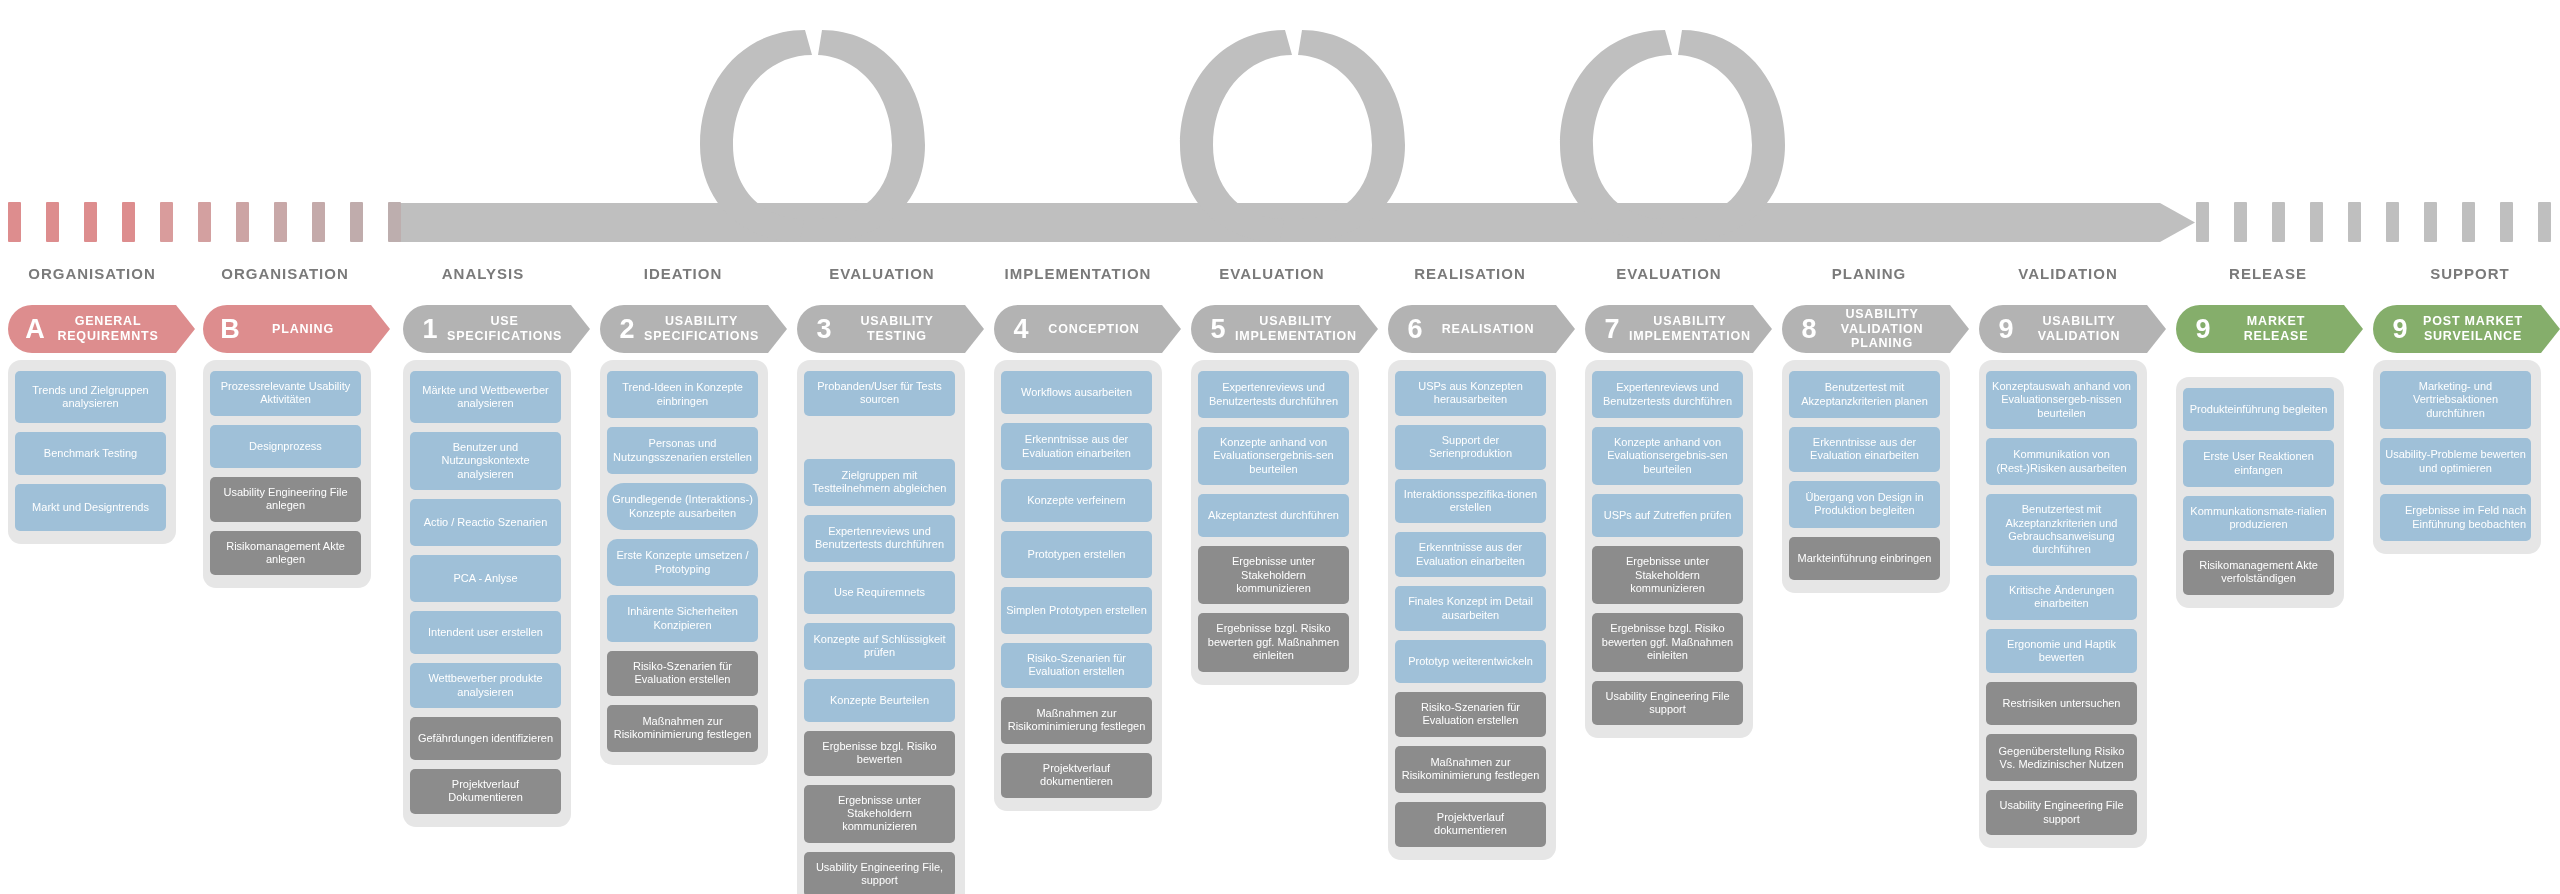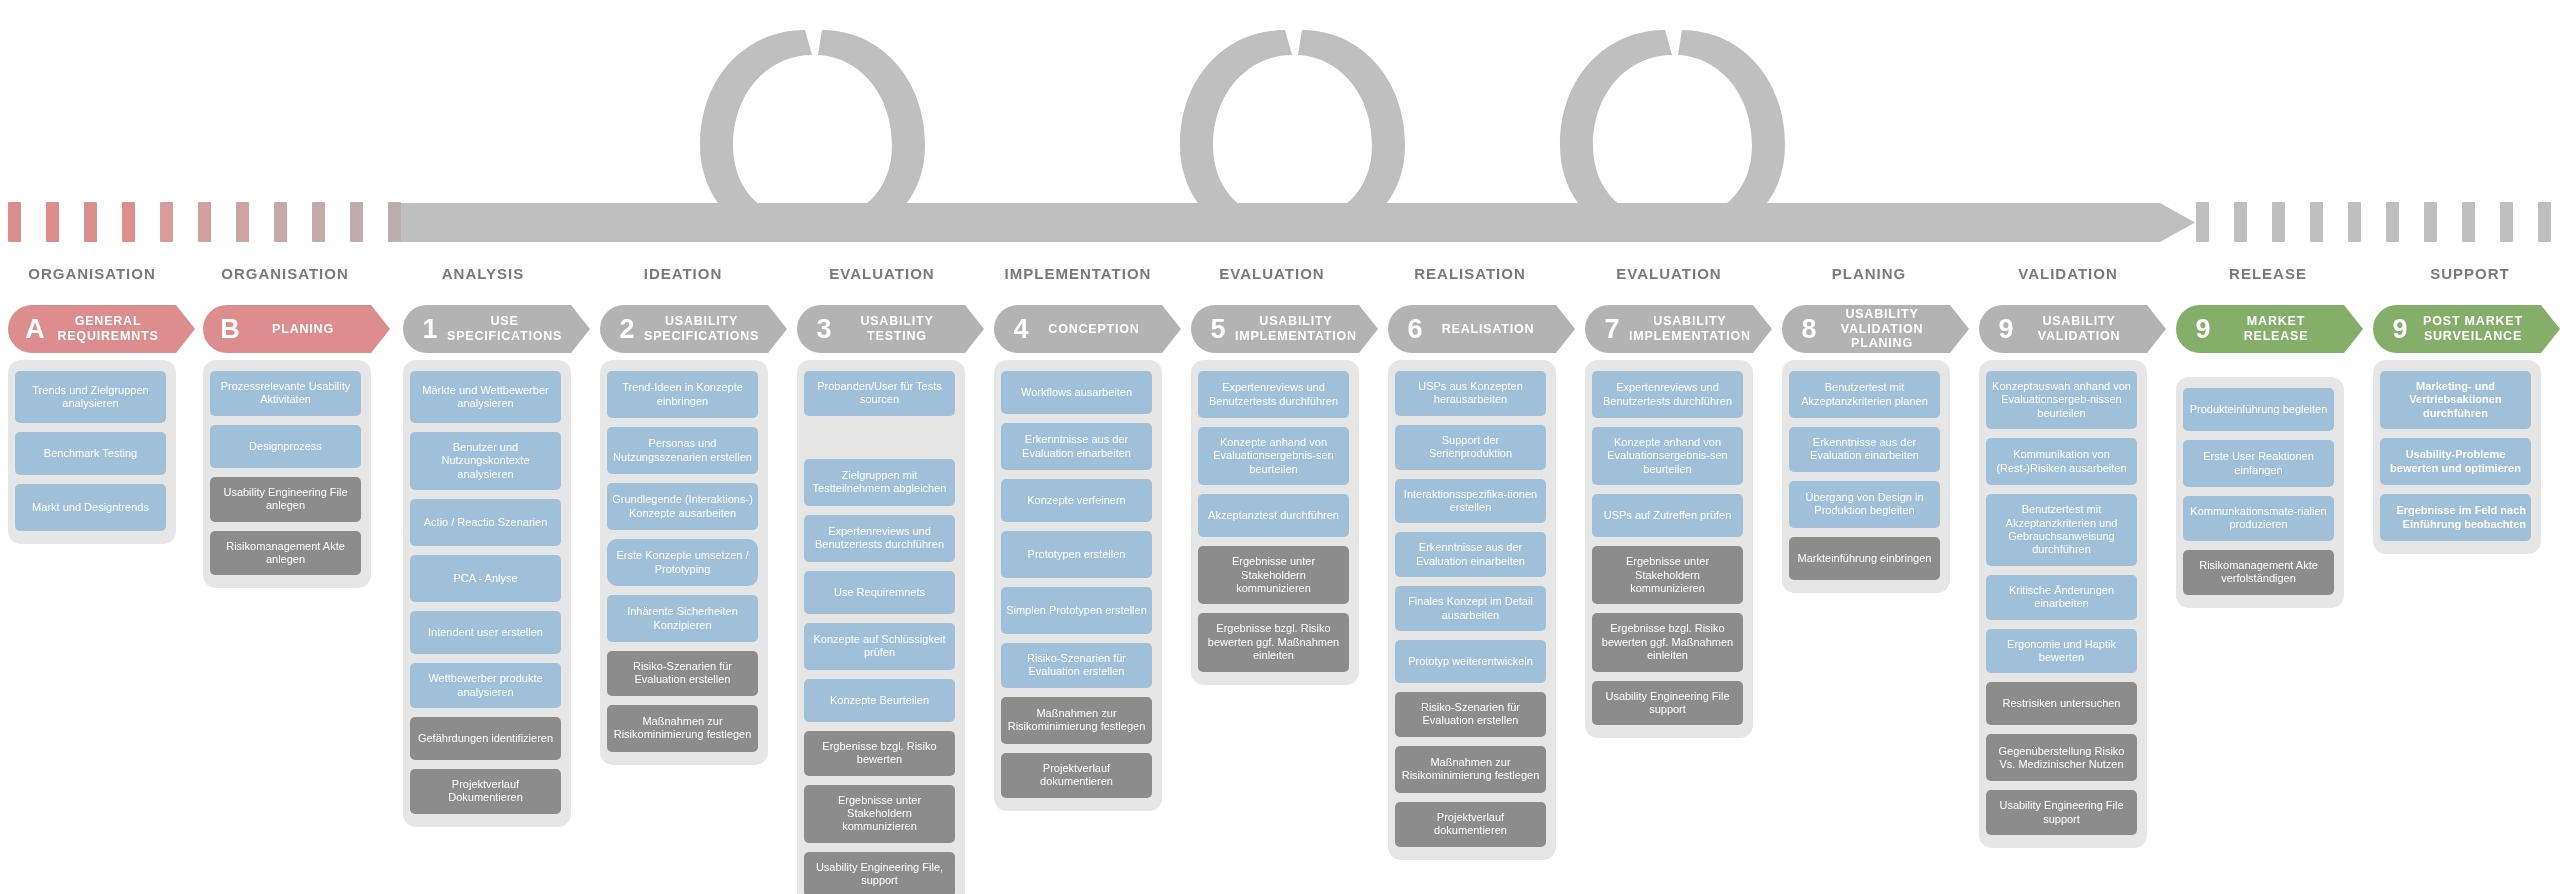--- a/index.html
+++ b/index.html
@@ -226,21 +226,21 @@
       </div>
       <div class="col" style="left: 600px; width: 168px;">
         <div class="banner" style="background: rgb(179, 179, 179); color: rgb(179, 179, 179);">
           <div class="idx" style="color: rgb(255, 255, 255);">2</div>
           <div class="ttl" style="color: rgb(255, 255, 255);">USABILITY<br>SPECIFICATIONS</div>
           <div class="tip"></div>
         </div>
         <div class="tray" style="background: rgb(230, 230, 230);">
           <div class="task blue" style="min-height: 47px;">Trend-Ideen in Konzepte einbringen</div>
           <div class="task blue" style="min-height: 47px;">Personas und Nutzungsszenarien erstellen</div>
-          <div class="task blue" style="min-height: 47px;">Grundlegende (Interaktions-) Konzepte ausarbeiten</div>
+          <div class="task blue" style="min-height: 47px; border-radius: 17px;">Grundlegende (Interaktions-) Konzepte ausarbeiten</div>
           <div class="task blue" style="min-height: 47px; border-radius: 10px;">Erste Konzepte umsetzen / Prototyping</div>
           <div class="task blue" style="min-height: 47px;">Inhärente Sicherheiten Konzipieren</div>
           <div class="task gray" style="min-height: 43px;">Risiko-Szenarien für Evaluation erstellen</div>
           <div class="task gray" style="min-height: 47px;">Maßnahmen zur Risikominimierung festlegen</div>
         </div>
       </div>
       <div class="col" style="left: 797px; width: 168px;">
         <div class="banner" style="background: rgb(179, 179, 179); color: rgb(179, 179, 179);">
           <div class="idx" style="color: rgb(255, 255, 255);">3</div>
           <div class="ttl" style="color: rgb(255, 255, 255);">USABILITY<br>TESTING</div>
@@ -364,21 +364,21 @@
           <div class="task blue" style="min-height: 43px;">Kommunkationsmate-rialien produzieren</div>
           <div class="task gray" style="min-height: 43px;">Risikomanagement Akte verfolständigen</div>
         </div>
       </div>
       <div class="col" style="left: 2373px; width: 168px;">
         <div class="banner" style="background: rgb(133, 174, 107); color: rgb(133, 174, 107);">
           <div class="idx" style="color: rgb(255, 255, 255);">9</div>
           <div class="ttl" style="color: rgb(255, 255, 255);">POST MARKET<br>SURVEILANCE</div>
           <div class="tip"></div>
         </div>
-        <div class="tray" style="background: rgb(230, 230, 230); font-weight: bold;">
+        <div class="tray" style="background: rgb(230, 230, 230);">
           <div class="task blue" style="min-height: 47px;">Marketing- und Vertriebsaktionen durchführen</div>
           <div class="task blue" style="min-height: 47px;">Usability-Probleme bewerten und optimieren</div>
           <div class="task blue" style="min-height: 47px; text-align: right;">Ergebnisse im Feld nach Einführung beobachten</div>
         </div>
       </div>
     </div>
 
 </div>
 
 </body></html>

